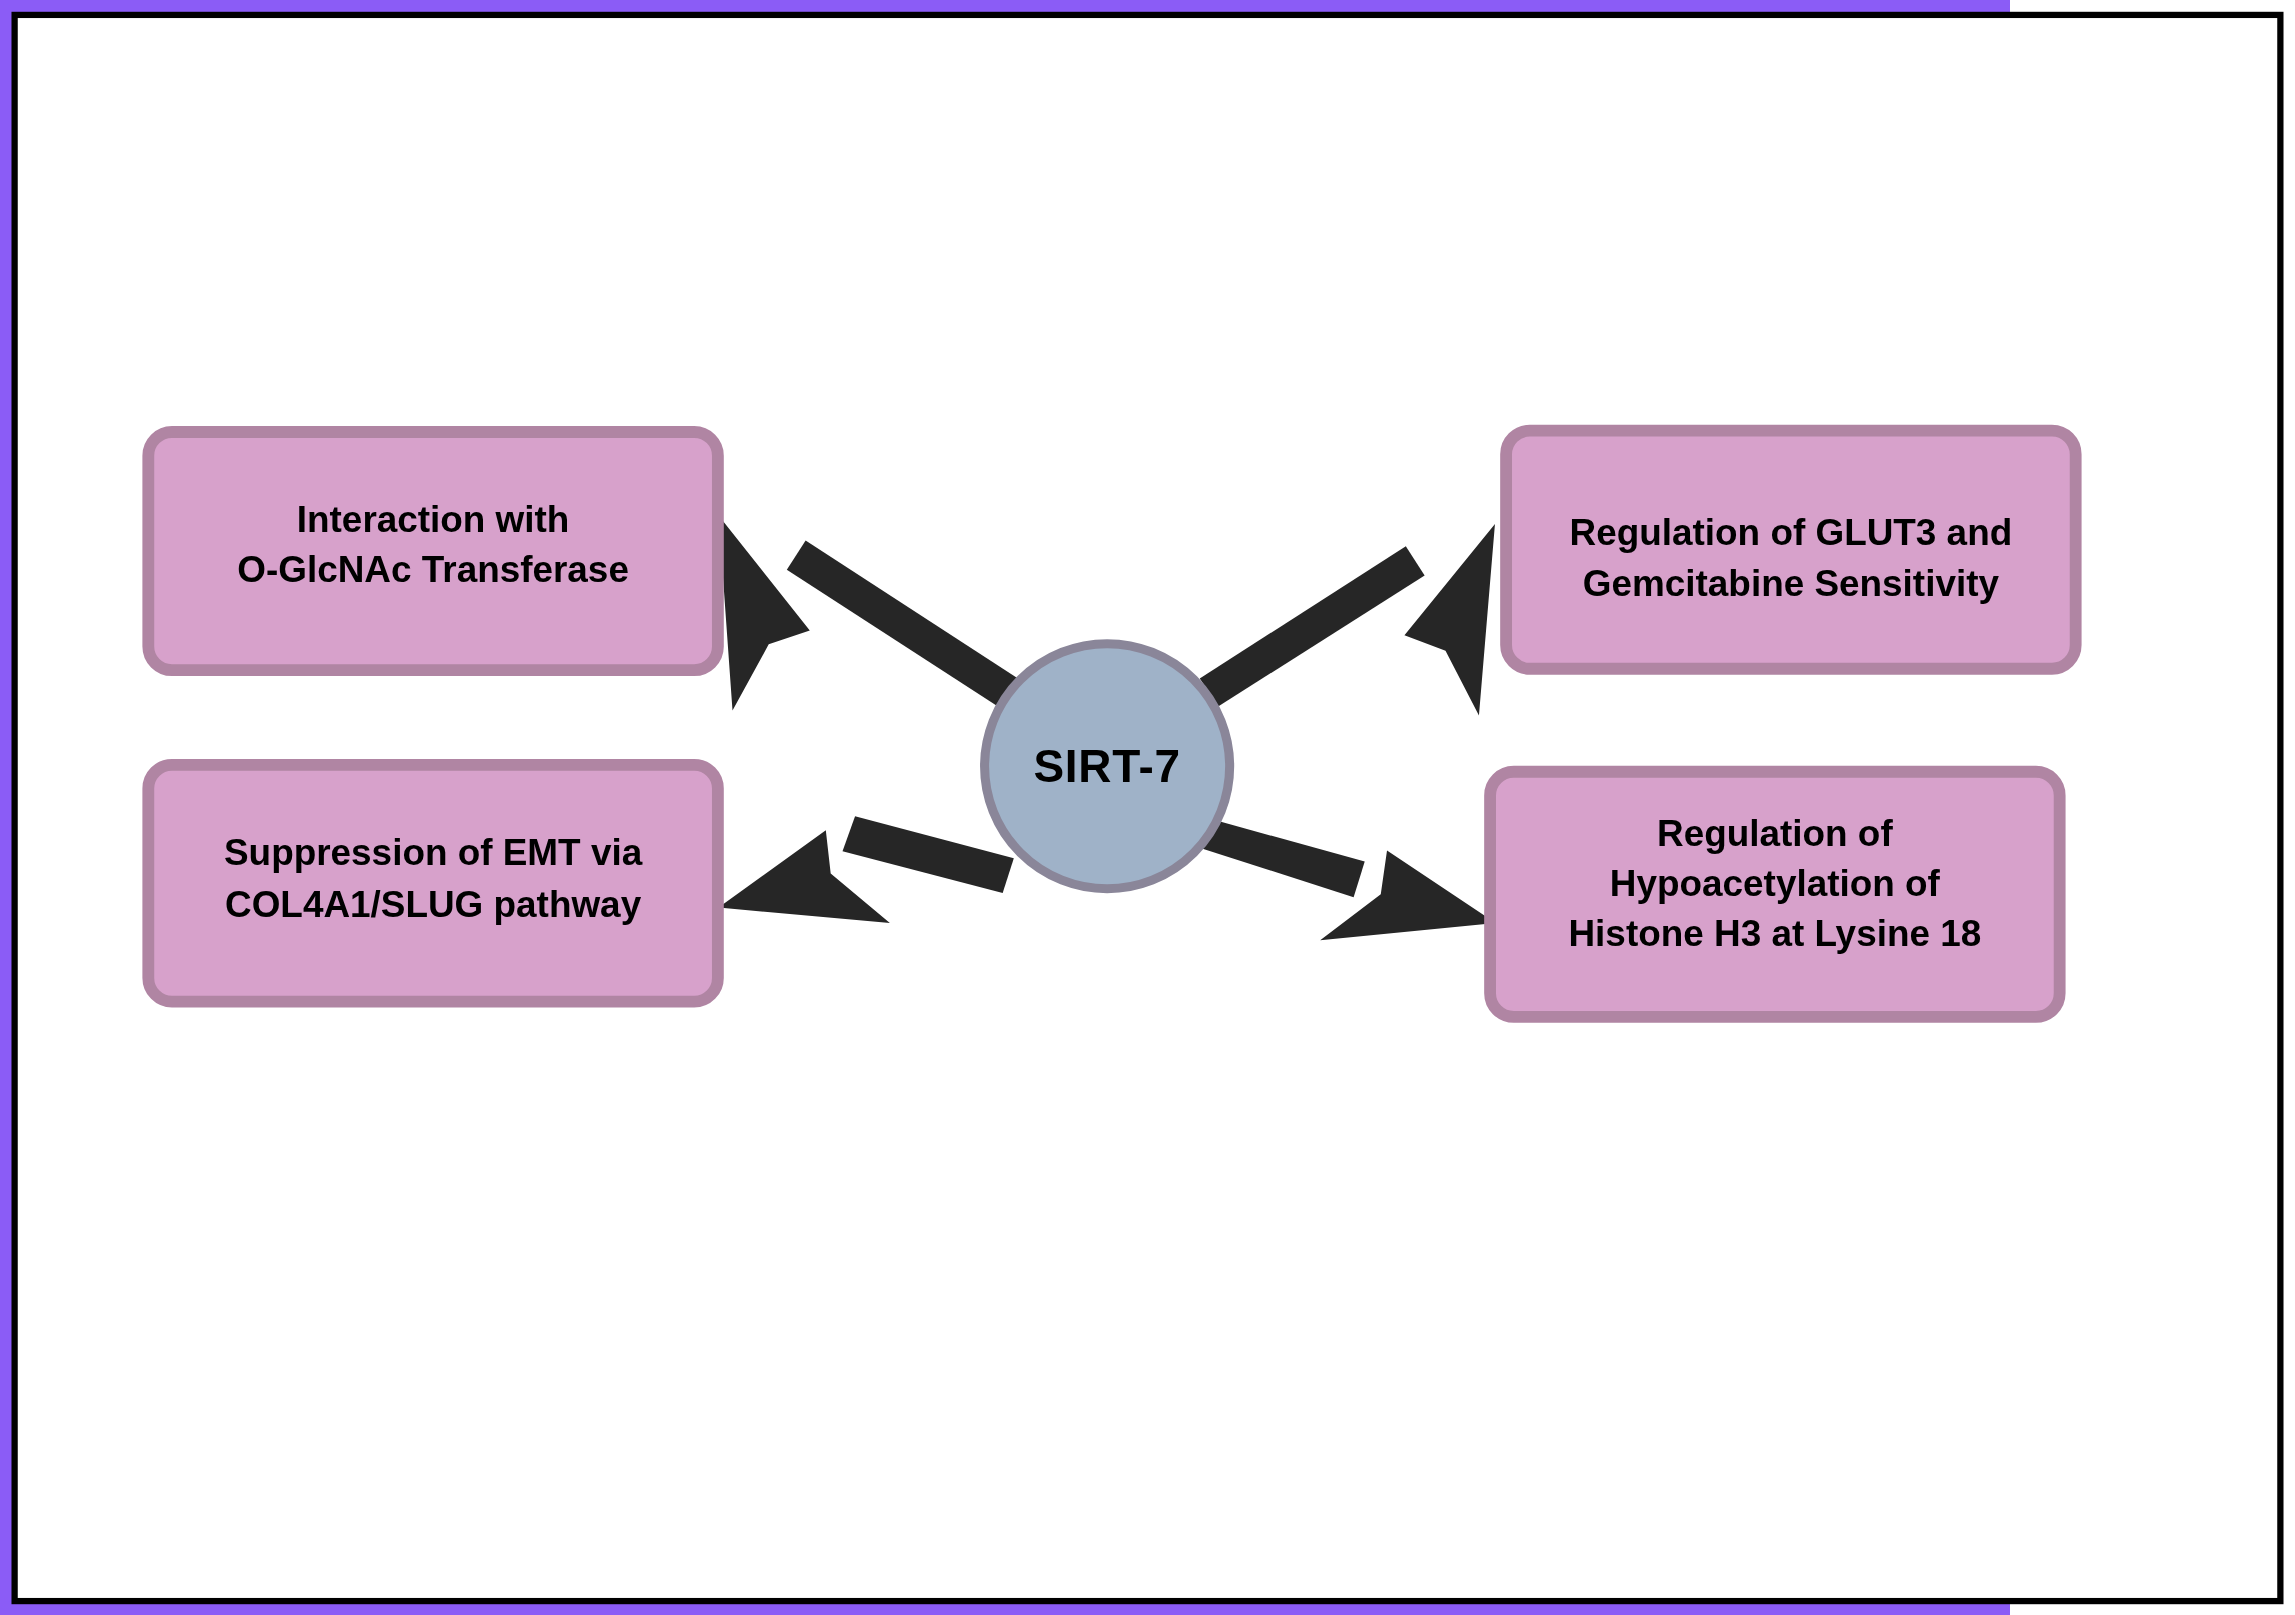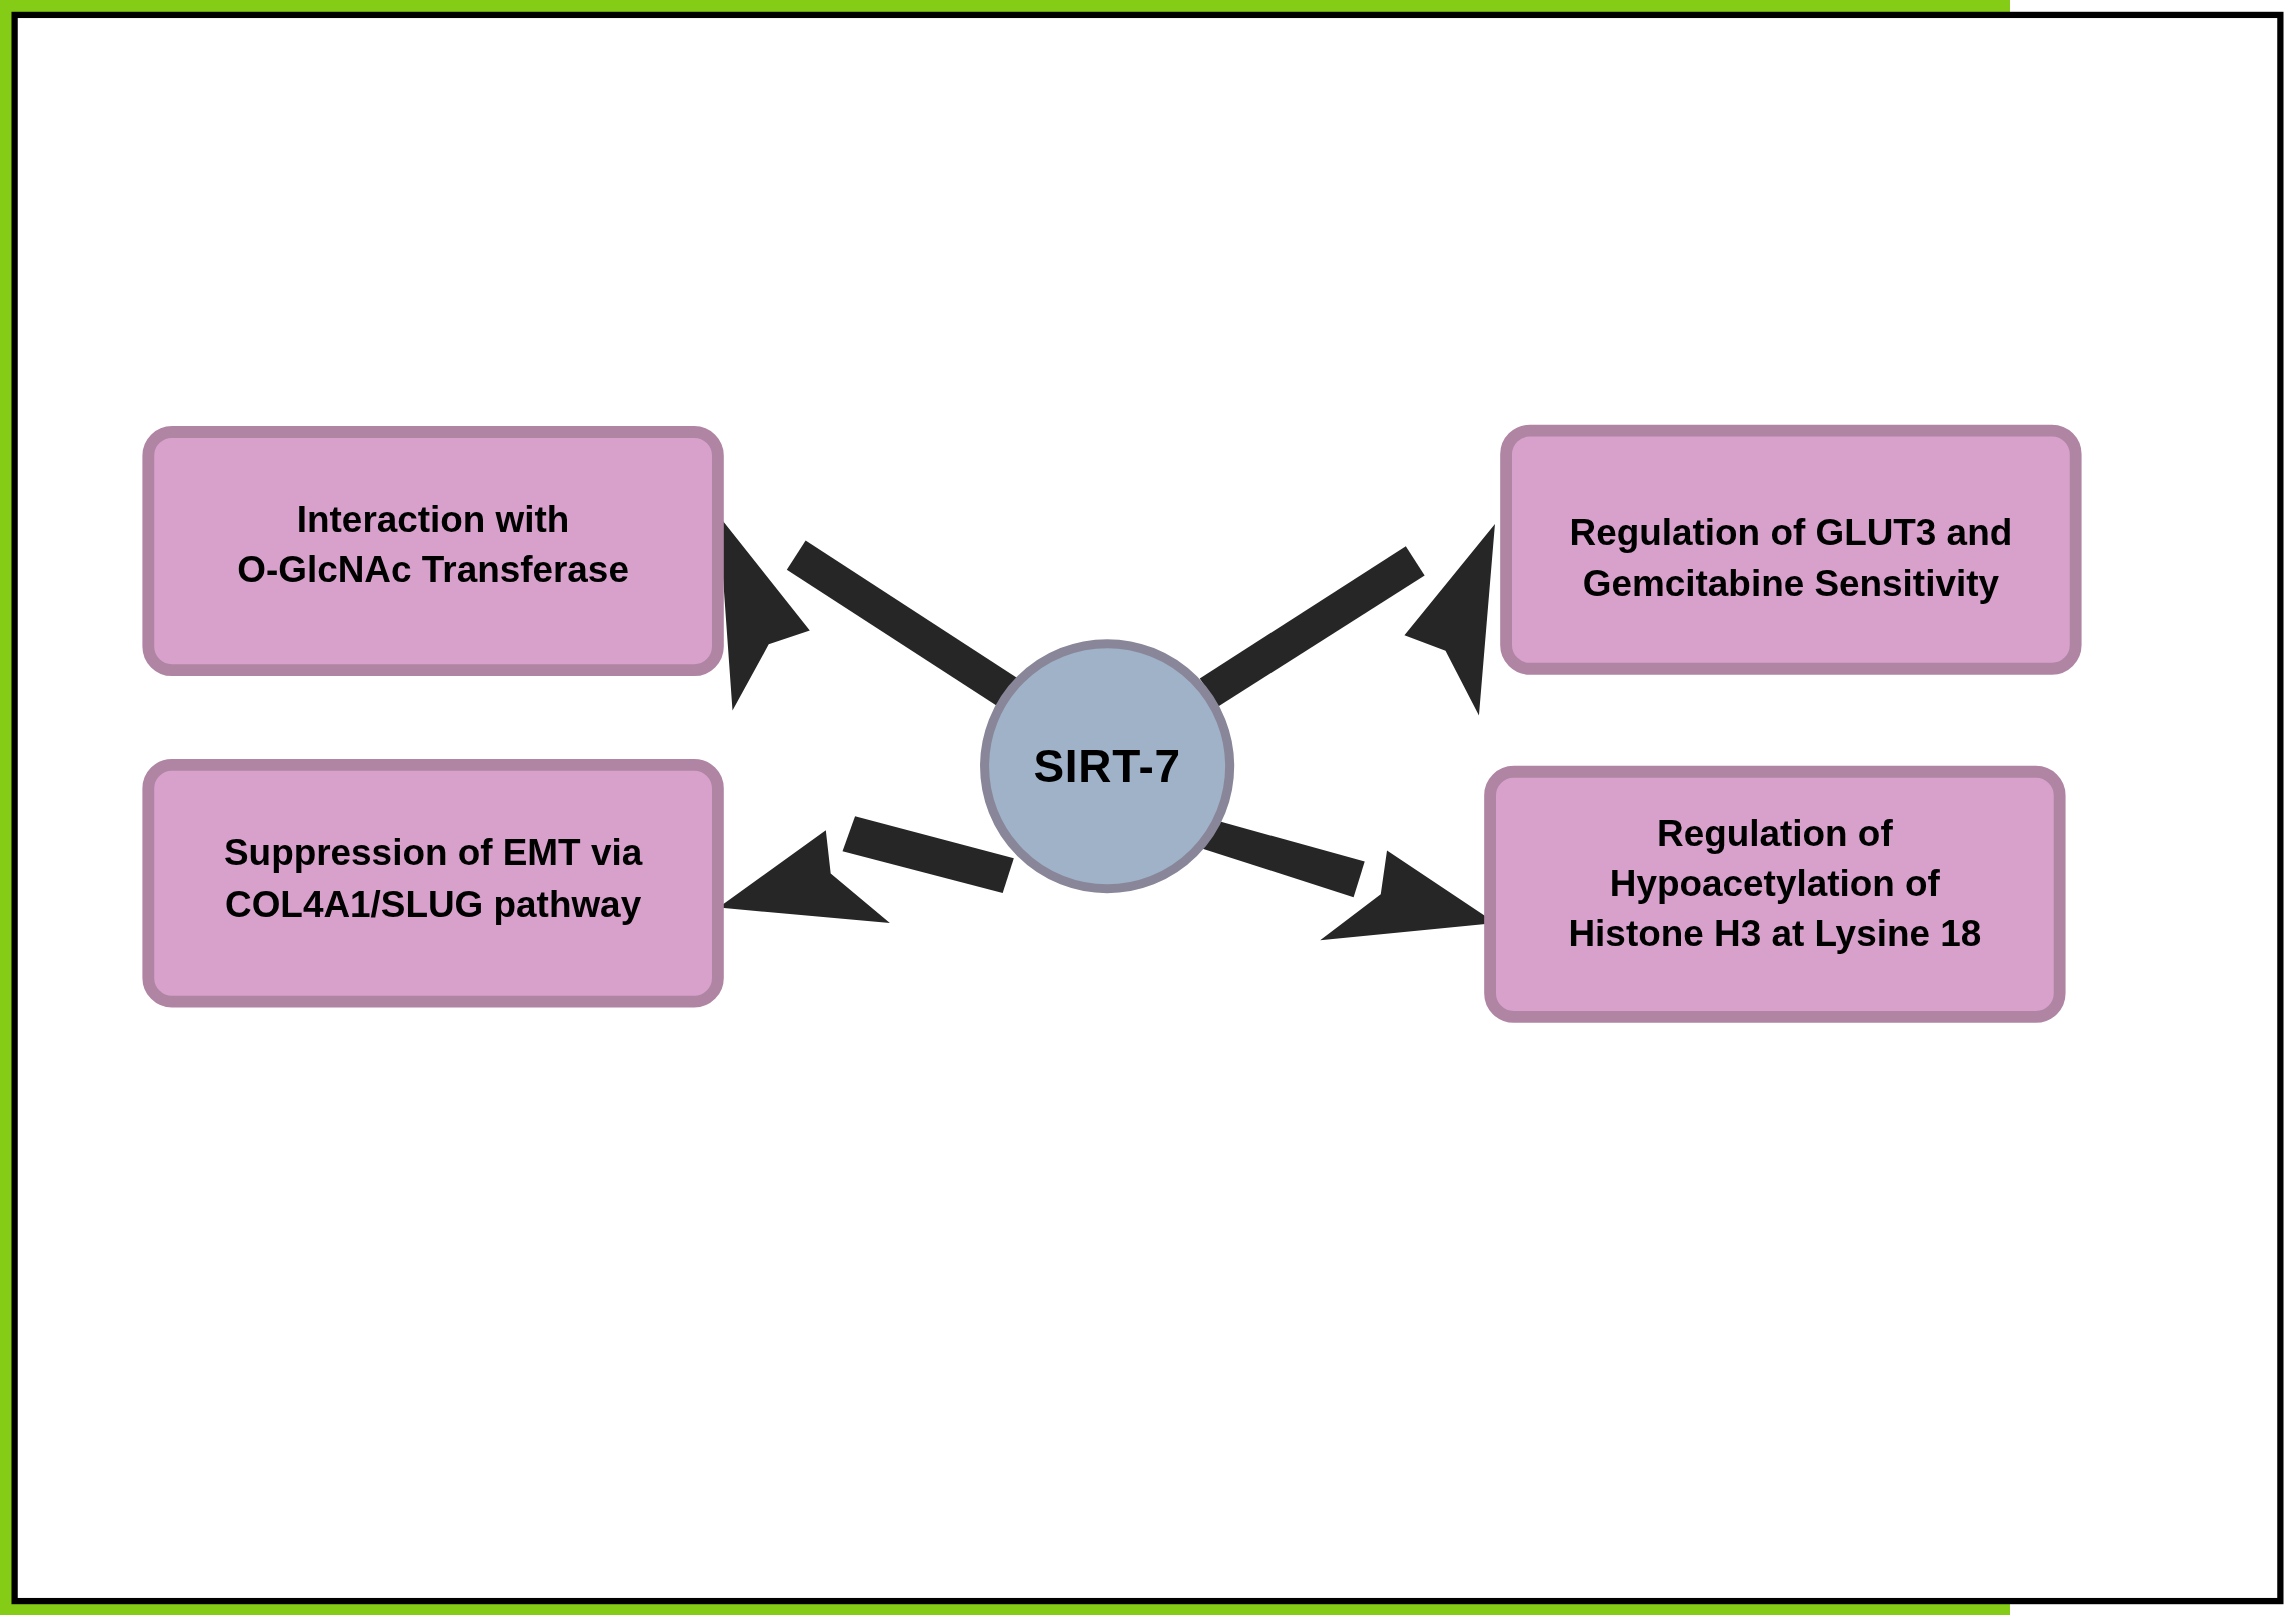--- a/index.html
+++ b/index.html
@@ -10,21 +10,21 @@
   body {
     width: 2295px;
     height: 1616px;
     font-family: "Liberation Sans", sans-serif;
     overflow: hidden;
   }
   #diagram-root {
     position: relative;
     width: 2010px;
     height: 1616px;
-    background: #84cc16;
+    background: #8b5cf6;
   }
   #diagram-svg {
     position: absolute;
     top: 0;
     left: 0;
     width: 2295px;
     height: 1616px;
     display: block;
   }
   .node-label {

